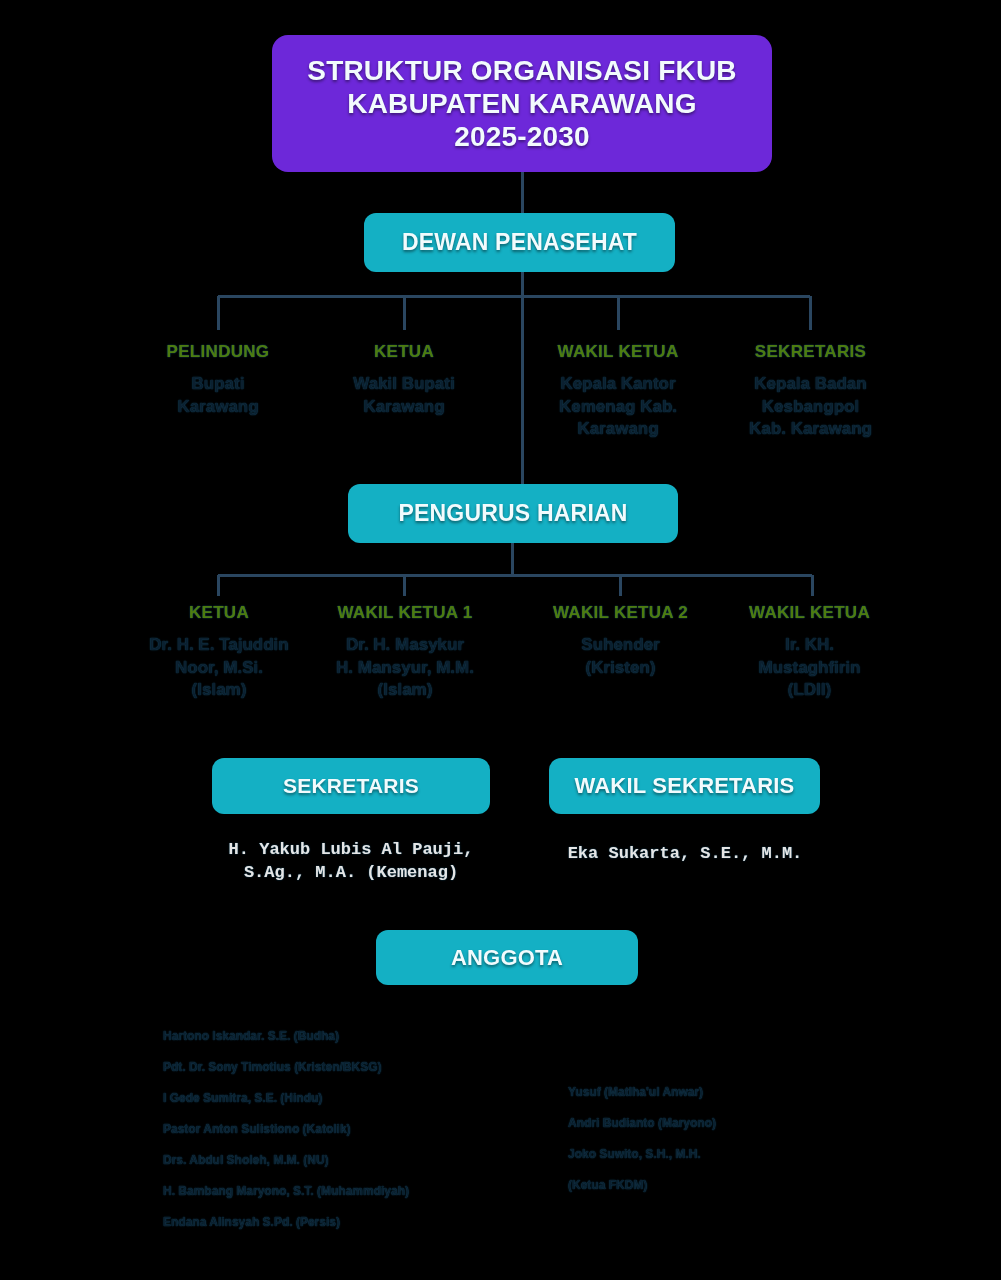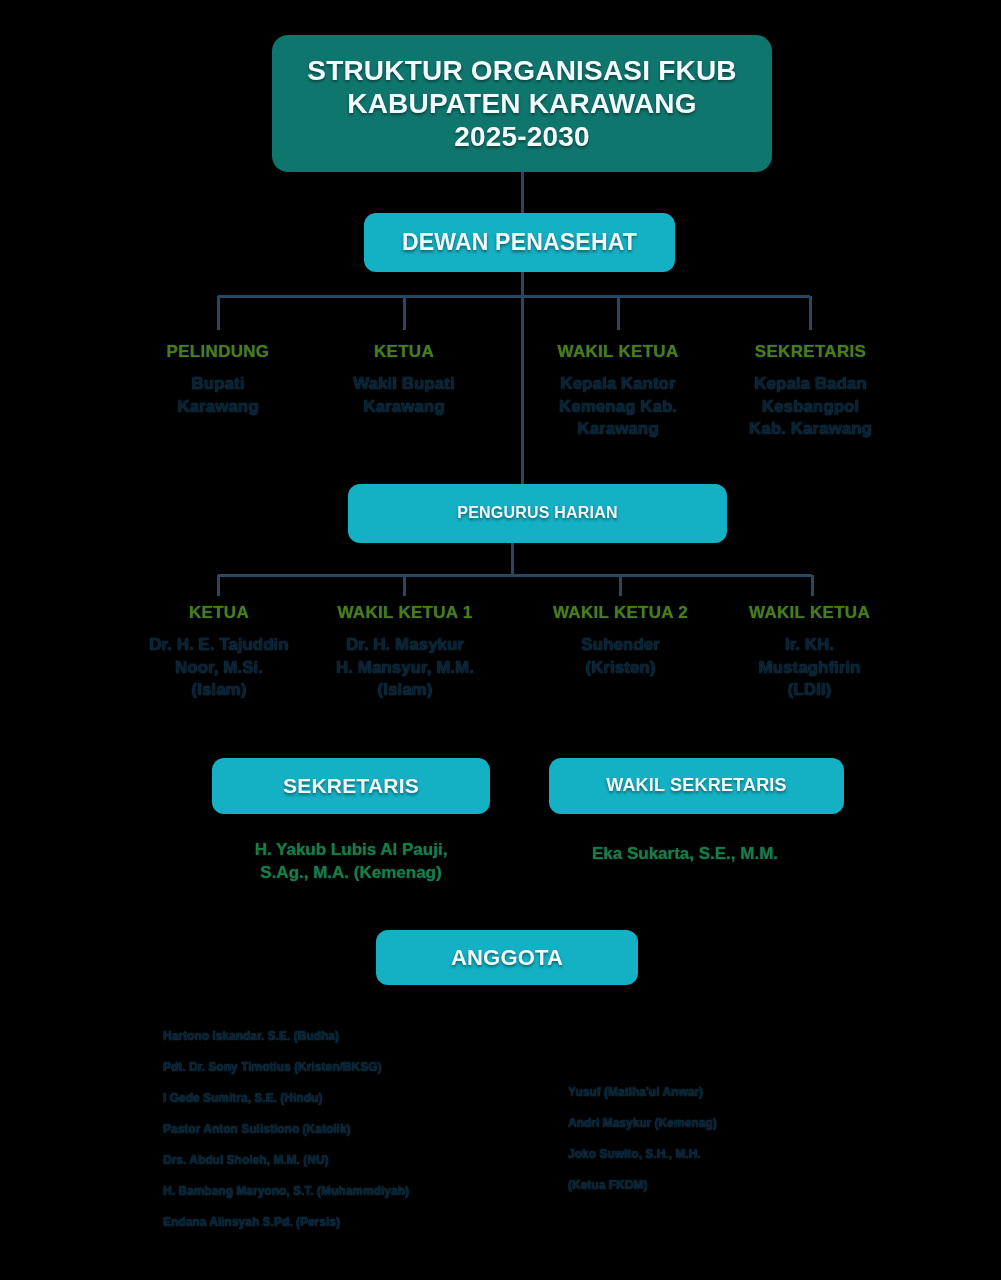--- a/index.html
+++ b/index.html
@@ -31,21 +31,21 @@
     justify-content: center;
     border-radius: 12px;
     color: #f2fbfd;
     text-align: center;
     font-weight: bold;
     letter-spacing: 0.2px;
     text-shadow: 0 2px 3px rgba(0,0,0,0.45);
   }
 
   .box-title {
-    background: #0f766e;
+    background: #6d28d9;
     border-radius: 16px;
   }
   .box-teal {
     background: #14b0c4;
   }
 
   .title-line {
     display: block;
     line-height: 1.18;
     white-space: nowrap;
@@ -76,22 +76,23 @@
     text-shadow: 0 0 1px #184d66, 0 0 2px #0b2738;
   }
 
   .name-under {
     position: absolute;
     box-sizing: border-box;
     text-align: center;
     font-weight: bold;
     font-size: 17px;
     line-height: 1.38;
-    color: #15803d;
+    color: #e5e5e5;
     text-shadow: 0 0 1px #184d66, 0 0 2px #0b2738;
+    font-family: Liberation Mono, monospace;
   }
 
   
   .member-col {
     position: absolute;
     box-sizing: border-box;
   }
   .member-item {
     display: block;
     font-weight: bold;
@@ -165,21 +166,21 @@
     <span class="role-name">Karawang</span>
   </div>
 
   <div class="role-group" style="left:718px; top:341px; width:185px;">
     <span class="role-title">SEKRETARIS</span>
     <span class="role-name">Kepala Badan</span>
     <span class="role-name">Kesbangpol</span>
     <span class="role-name">Kab. Karawang</span>
   </div>
 
-  <div class="box box-teal" style="left:348px; top:484px; width:379px; height:59px; font-size:16px;">
+  <div class="box box-teal" style="left:348px; top:484px; width:330px; height:59px; font-size:23px;">
     <span class="title-line">PENGURUS HARIAN</span>
   </div>
 
   <div class="role-group" style="left:128px; top:602px; width:182px;">
     <span class="role-title">KETUA</span>
     <span class="role-name">Dr. H. E. Tajuddin</span>
     <span class="role-name">Noor, M.Si.</span>
     <span class="role-name">(Islam)</span>
   </div>
 
@@ -204,21 +205,21 @@
   </div>
 
   <div class="box box-teal" style="left:212px; top:758px; width:278px; height:56px; font-size:21px;">
     <span class="title-line">SEKRETARIS</span>
   </div>
   <div class="name-under" style="left:190px; top:838px; width:322px;">
     <span>H. Yakub Lubis Al Pauji,</span><br>
     <span>S.Ag., M.A. (Kemenag)</span>
   </div>
 
-  <div class="box box-teal" style="left:549px; top:758px; width:295px; height:56px; font-size:18px;">
+  <div class="box box-teal" style="left:549px; top:758px; width:271px; height:56px; font-size:22px;">
     <span class="title-line">WAKIL SEKRETARIS</span>
   </div>
   <div class="name-under" style="left:540px; top:842px; width:290px;">
     <span>Eka Sukarta, S.E., M.M.</span>
   </div>
 
   <div class="box box-teal" style="left:376px; top:930px; width:262px; height:55px; font-size:22px;">
     <span class="title-line">ANGGOTA</span>
   </div>
 
@@ -227,18 +228,18 @@
     <span class="member-item">Pdt. Dr. Sony Timotius (Kristen/BKSG)</span>
     <span class="member-item">I Gede Sumitra, S.E. (Hindu)</span>
     <span class="member-item">Pastor Anton Sulistiono (Katolik)</span>
     <span class="member-item">Drs. Abdul Sholeh, M.M. (NU)</span>
     <span class="member-item">H. Bambang Maryono, S.T. (Muhammdiyah)</span>
     <span class="member-item">Endana Alinsyah  S.Pd. (Persis)</span>
   </div>
 
   <div class="member-col" style="left:568px; top:1077px; width:330px;">
     <span class="member-item">Yusuf (Matlha'ul Anwar)</span>
-    <span class="member-item">Andri Masykur (Kemenag)</span>
+    <span class="member-item">Andri Budianto (Maryono)</span>
     <span class="member-item">Joko Suwito, S.H., M.H.</span>
     <span class="member-item">(Ketua FKDM)</span>
   </div>
 
 </div>
 
 </body></html>

